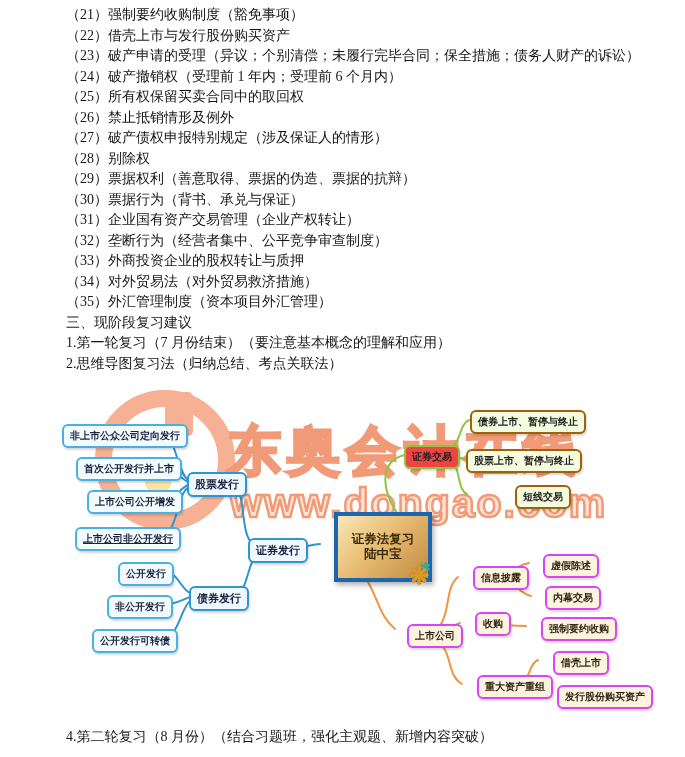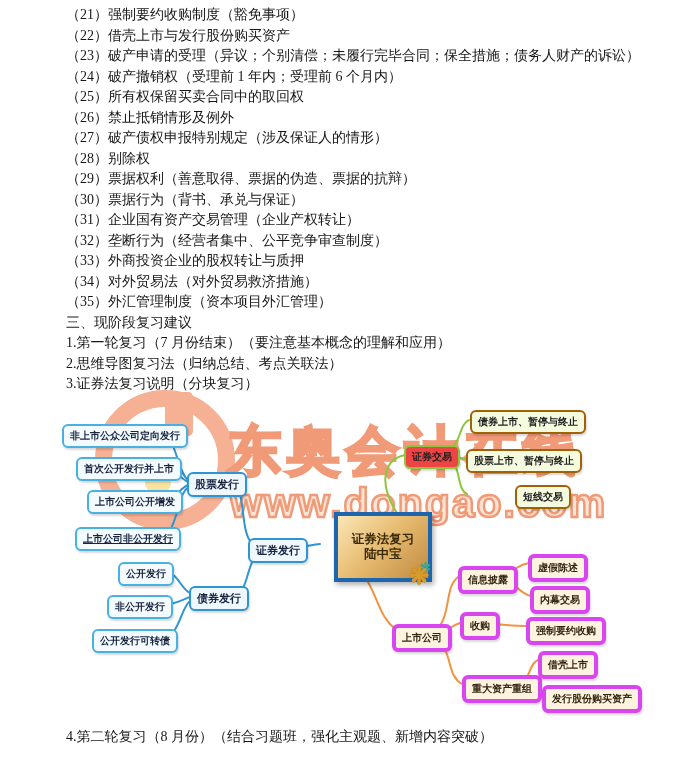--- a/index.html
+++ b/index.html
@@ -31,21 +31,21 @@
   .lorange{stroke:#ef9440;stroke-width:2;}
 
   
   .node{position:absolute;z-index:3;display:inline-block;white-space:nowrap;font-weight:bold;
         border-radius:6px;padding:3px 6px;font-size:10px;color:#17233f;
         box-shadow:1px 2px 2px rgba(0,0,0,0.15);}
   .b-leaf{background:#f4fbfe;border:2px solid #49b0e2;}
   .b-par{background:#eef8fe;border:2px solid #2e95d2;font-size:11px;}
   .g-par{background:#ef4444;border:2px solid #8cc63f;color:#222;}
   .g-leaf{background:#f5fbdf;border:2px solid #a16207;color:#222;}
-  .o-node{background:#fdf3de;border:4px solid #d946ef;color:#332611;}
+  .o-node{background:#fdf3de;border:2px solid #d946ef;color:#332611;margin-left:15px;}
 
   .center-box{position:absolute;left:334px;top:120px;width:90px;height:62px;z-index:4;
         background:linear-gradient(135deg,#fae7b7 0%,#e8bd73 45%,#c08a40 100%);
         border:4px solid #1d66ae;border-radius:0;box-shadow:2px 3px 5px rgba(0,0,0,0.3);
         display:flex;flex-direction:column;align-items:center;justify-content:center;
         font-weight:bold;font-size:12.5px;color:#3a2a08;line-height:15px;}
   .splash{position:absolute;right:-3px;bottom:-7px;width:32px;height:32px;}
   .splash .gold{position:absolute;right:2px;bottom:2px;font-size:24px;color:#d79a2b;text-shadow:0 0 1px #a96f12;}
   .splash .teal{position:absolute;right:0;bottom:10px;font-size:13px;color:#2ba8a0;}
 </style>
@@ -64,21 +64,20 @@
   <div class="doc-line">（29）票据权利（善意取得、票据的伪造、票据的抗辩）</div>
   <div class="doc-line">（30）票据行为（背书、承兑与保证）</div>
   <div class="doc-line">（31）企业国有资产交易管理（企业产权转让）</div>
   <div class="doc-line">（32）垄断行为（经营者集中、公平竞争审查制度）</div>
   <div class="doc-line">（33）外商投资企业的股权转让与质押</div>
   <div class="doc-line">（34）对外贸易法（对外贸易救济措施）</div>
   <div class="doc-line">（35）外汇管理制度（资本项目外汇管理）</div>
   <div class="doc-line">三、现阶段复习建议</div>
   <div class="doc-line">1.第一轮复习（7 月份结束）（要注意基本概念的理解和应用）</div>
   <div class="doc-line">2.思维导图复习法（归纳总结、考点关联法）</div>
-  <div class="doc-line">3.证券法复习说明（分块复习）</div>
 </div>
 
 <div class="map">
 
   <div class="wm wm-ring"></div>
   <div class="wm wm-stem"></div>
   <div class="wm wm-yellow"></div>
   <div class="wm wm-red"></div>
   <div class="wm wm-brand">东奥会计在线</div>
   <div class="wm wm-url">www.dongao.com</div>

